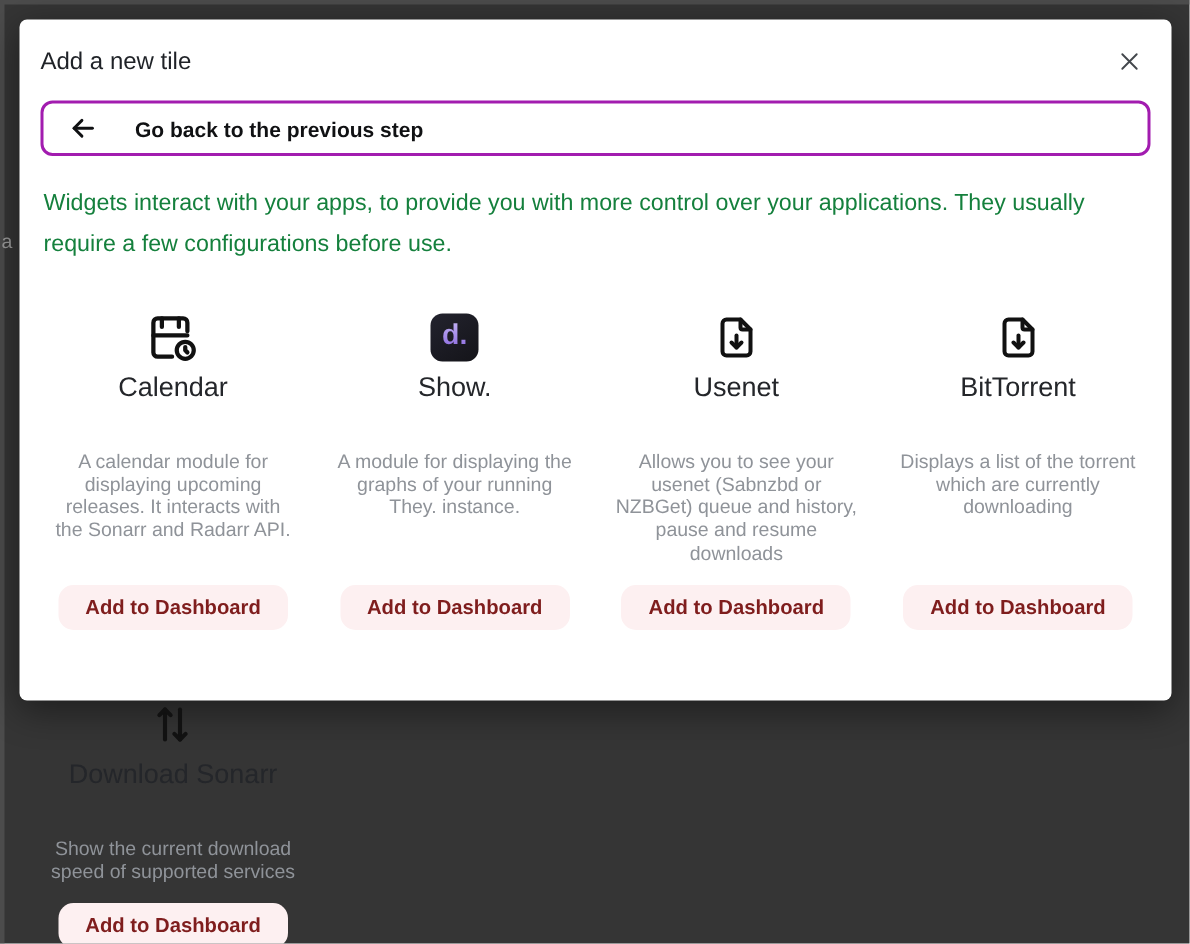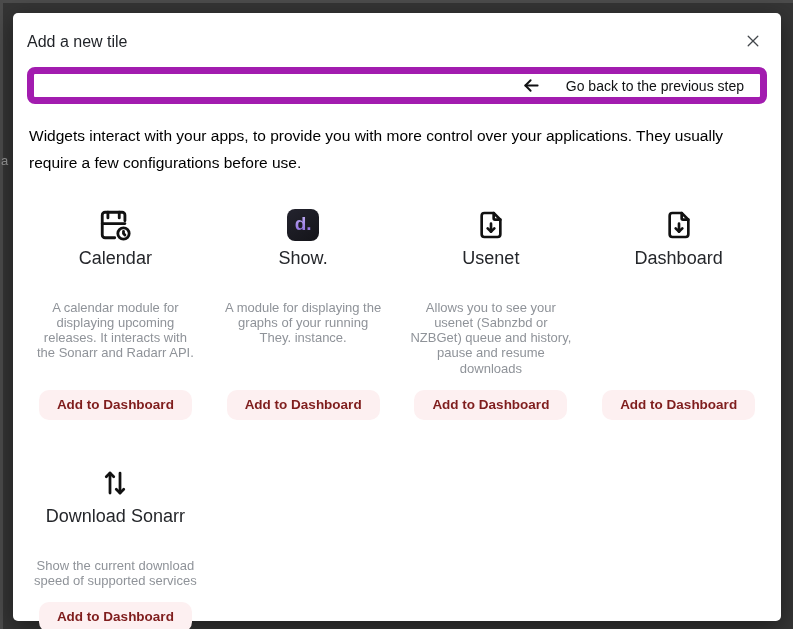--- a/index.html
+++ b/index.html
@@ -12,44 +12,43 @@
   .window-frame {
     position:absolute; inset:0;
     border-top:3px solid #4c4c4c; border-left:3px solid #4c4c4c;
     pointer-events:none;
   }
   .bg-peek {
     position:absolute; left:1px; top:153px;
     color:#9a9a9a; font-size:13px; line-height:1.2;
   }
   .modal {
-    position:absolute; left:13px; top:13px; width:768px; height:608px;
+    position:absolute; left:13px; top:13px; width:768px; height:454px;
     background:#ffffff; border-radius:5px;
     padding:16px 14px; box-shadow:0 6px 24px rgba(0,0,0,.45);
   }
   .modal-header {
     display:flex; align-items:flex-start; justify-content:space-between;
     margin:4px 0 16px 0;
   }
   .modal-title { font-size:16px; font-weight:500; color:#1f2227; }
   .close-btn {
     background:none; border:none; padding:2px; margin:-2px 4px 0 0;
     cursor:pointer; line-height:0;
   }
   .back-btn {
     display:flex; align-items:center; gap:24px;
     width:100%; height:37px; padding:0 16px;
-    background:#ffffff; border:7px solid #a21caf; border-radius:8px;
-    font-family:inherit; font-size:14px; font-weight:400; color:#101113;
+    background:#ffffff; border:2px solid #a21caf; border-radius:8px;
+    font-family:inherit; font-size:14px; font-weight:700; color:#101113;
     cursor:pointer;
-    justify-content:flex-end;
   }
   .intro {
     margin:18px 2px 0 2px;
-    color:#000000; font-size:15.5px; line-height:1.75;
+    color:#15803d; font-size:15.5px; line-height:1.75;
   }
   .widget-grid {
     display:grid; grid-template-columns:repeat(4,1fr);
     column-gap:11px; row-gap:44px; margin-top:30px;
   }
   .card {
     display:flex; flex-direction:column; align-items:center; text-align:center;
   }
   .icon-wrap {
     height:38px; display:flex; align-items:center; justify-content:center;
@@ -148,21 +147,22 @@
 
     <div class="card">
       <div class="icon-wrap">
         <svg width="32" height="32" viewBox="0 0 24 24" fill="none" stroke="currentColor" stroke-width="2" stroke-linecap="round" stroke-linejoin="round">
           <path d="M14 3v4a1 1 0 0 0 1 1h4"></path>
           <path d="M17 21H7a2 2 0 0 1-2-2V5a2 2 0 0 1 2-2h7l5 5v11a2 2 0 0 1-2 2z"></path>
           <path d="M12 17v-6"></path>
           <path d="M9.5 14.5L12 17l2.5-2.5"></path>
         </svg>
       </div>
-      <div class="card-title">Dashboard</div>
+      <div class="card-title">BitTorrent</div>
+      <div class="card-desc">Displays a list of the torrent which are currently downloading</div>
       <button class="add-btn">Add to Dashboard</button>
     </div>
 
     <div class="card">
       <div class="icon-wrap">
         <svg width="30" height="30" viewBox="0 0 24 24" fill="none" stroke="currentColor" stroke-width="2.2" stroke-linecap="round" stroke-linejoin="round">
           <path d="M8 20V4"></path>
             <path d="M5 7l3-3 3 3"></path>
           <path d="M16 4v16"></path>
             <path d="M13 17l3 3 3-3"></path>

